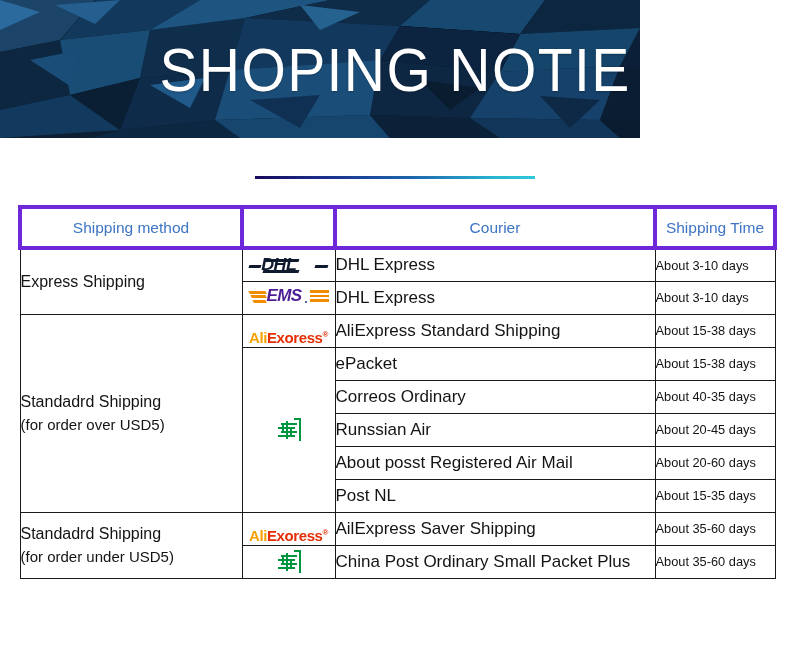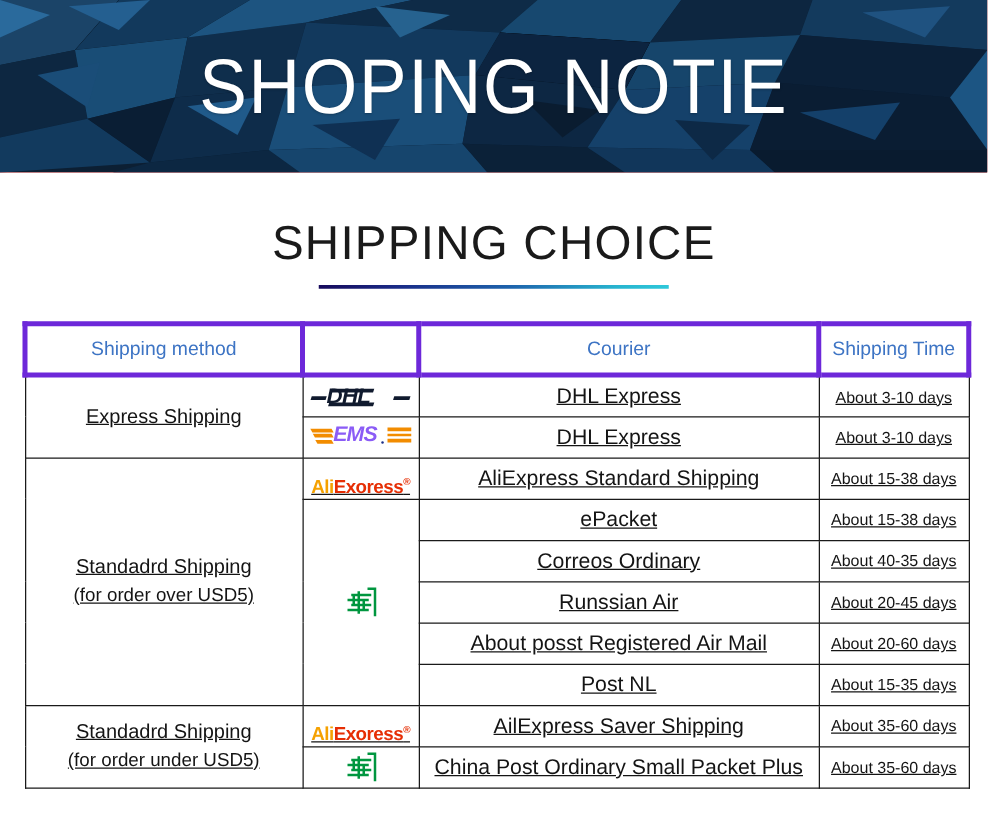--- a/index.html
+++ b/index.html
@@ -11,24 +11,24 @@
     width: 790px;
     height: 668px;
     font-family: "Liberation Sans", sans-serif;
     overflow: hidden;
     position: relative;
   }
 
   
   .banner {
     position: relative;
-    width: 790px;
+    width: 640px;
     height: 138px;
     overflow: hidden;
-    background: #ef4444;
+    background: #0c4a6e;
   }
   .banner svg.poly {
     position: absolute;
     top: 0; left: 0;
     width: 790px;
     height: 138px;
     display: block;
   }
   .banner-title {
     position: absolute;
@@ -78,23 +78,22 @@
   table.ship {
     border-collapse: collapse;
     width: 755px;
     table-layout: fixed;
     border: 1.5px solid #1a1a1a;
   }
   table.ship td {
     border: 1px solid #1a1a1a;
     padding: 0;
     vertical-align: middle;
-    text-align: center;
+    text-align: left;
     color: #141414;
-    text-decoration: underline;
   }
   
   col.c-method  { width: 222px; }
   col.c-logo    { width: 93px;  }
   col.c-courier { width: 320px; }
   col.c-time    { width: 120px; }
 
   th.hdr {
     border: 4px solid #6d28d9;
     height: 35px;
@@ -185,21 +184,21 @@
   .ems .rc1 { left: 62px; top: 3.5px;  width: 19px; }
   .ems .rc2 { left: 62px; top: 8px;  width: 19px; }
   .ems .rc3 { left: 62px; top: 12.5px; width: 19px; }
   .ems .ems-text {
     position: absolute;
     left: 19px; top: -1px;
     font-family: "Liberation Sans", sans-serif;
     font-size: 17px;
     font-weight: 700;
     font-style: italic;
-    color: #8b5cf6;
+    color: #4c1d95;
     letter-spacing: -0.6px;
   }
   .ems .ems-dot {
     position: absolute;
     left: 57px; top: 14px;
     width: 2.6px; height: 2.6px;
     background: #1b2f87;
     border-radius: 50%;
   }
 
@@ -265,21 +264,20 @@
       <polygon points="640,90 720,82 700,112" fill="#14406a"></polygon>
       <polygon points="30,60 80,50 70,86" fill="#1a4d78"></polygon>
       <polygon points="540,96 600,100 570,128" fill="#0d2946"></polygon>
       <polygon points="250,100 320,95 300,128" fill="#0f3053"></polygon>
     </g>
   </svg>
   <div class="banner-title">SHOPING NOTIE</div>
 </div>
 
 <div class="section-title-wrap">
-  <div class="section-title">SHIPPING  CHOICE</div>
   <div class="title-rule"></div>
 </div>
 
 <div class="table-wrap">
   <table class="ship">
     <colgroup>
       <col class="c-method">
         <col class="c-logo">
         <col class="c-courier">
         <col class="c-time">

